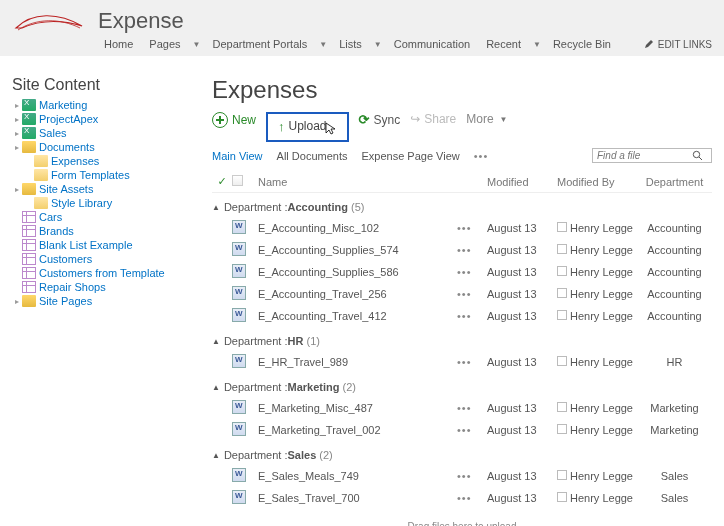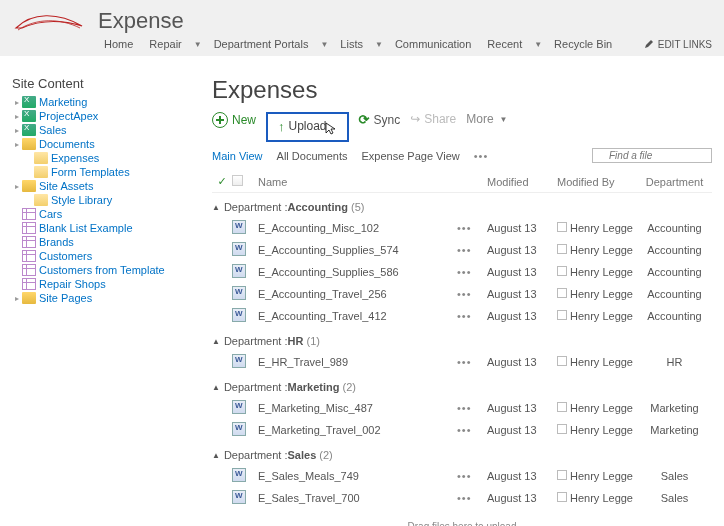--- a/index.html
+++ b/index.html
@@ -9,21 +9,21 @@
 .logo svg { width: 76px; height: 28px; }
 .site-block { flex: 1; }
 .site-title { font-size: 22px; color: #555; font-weight: 300; margin-bottom: 2px; }
 .nav { display: flex; align-items: center; gap: 4px; font-size: 11px; color: #555; }
 .nav-item { padding: 2px 6px; cursor: pointer; }
 .drop { font-size: 8px; color: #777; padding: 0 2px; }
 .edit-links { display: flex; align-items: center; gap: 4px; font-size: 10px; color: #555; cursor: pointer; }
 .pencil { width: 10px; height: 10px; display: inline-block; }
 .layout { display: flex; padding: 20px 12px 10px 12px; }
 .sidebar { width: 200px; padding-right: 8px; }
-.sidebar-heading { font-size: 13px; color: #444; margin-bottom: 4px; }
+.sidebar-heading { font-size: 16px; color: #444; margin-bottom: 4px; }
 .tree { list-style: none; }
 .tree li { display: flex; align-items: center; font-size: 11px; padding: 1px 0; }
 .tree a { color: #0072c6; text-decoration: none; cursor: pointer; }
 .tree .caret { width: 10px; display: inline-block; font-size: 8px; color: #999; text-align: center; }
 .tree .indent1 { padding-left: 12px; }
 .ticon { width: 14px; height: 12px; display: inline-block; margin-right: 3px; vertical-align: middle; }
 .ticon.green { background: linear-gradient(#4a8, #2a6); border-radius: 1px; position: relative; }
 .ticon.green::after { content:"X"; color:#fff; font-size:8px; position:absolute; left:2px; top:-1px; }
 .ticon.yellow { background: linear-gradient(#ffd76a,#e6b93f); border-radius: 1px; }
 .ticon.folder { background: linear-gradient(#ffe6a6,#f3cf6c); border-radius: 1px; }
@@ -42,21 +42,21 @@
 .circle-plus::after { top:3px; bottom:3px; left:6px; width:2px; }
 .upload-box { border:2px solid #1a5bbf; padding:2px 10px 4px 10px; display:flex; align-items:center; gap:4px; cursor:pointer; }
 .up-arrow { color:#2a8a2a; font-weight:bold; font-size:13px; }
 .cursor-svg { width:12px; height:14px; margin-left:-6px; margin-top:6px; }
 .sync-icon { color:#2a8a2a; font-size:13px; font-weight:bold; }
 .disabled { color: #bbb; }
 .views { display:flex; align-items:center; gap:14px; font-size:11px; margin-bottom:8px; }
 .views .active { color:#0072c6; font-weight:400; }
 .views .link { color:#555; cursor:pointer; }
 .ellipsis { color:#888; letter-spacing:1px; cursor:pointer; }
-.searchbox { margin-left:auto; border:1px solid #bbb; display:flex; align-items:center; padding:1px 16px; width:120px; }
+.searchbox { margin-left:auto; border:1px solid #bbb; display:flex; align-items:center; padding:1px 4px; width:120px; }
 .searchbox input { border:none; outline:none; font-size:10px; width:95px; font-style:italic; color:#888; }
 .mag { width:11px; height:11px; }
 .table-head { display:flex; align-items:center; font-size:11px; color:#777; padding:4px 0; border-bottom:1px solid #eee; }
 .col-check { width:20px; text-align:center; color:#2a8a2a; }
 .col-icon { width:22px; }
 .col-name { flex:1; padding-left:4px; }
 .col-dots { width:30px; }
 .col-mod { width:70px; }
 .col-by { width:80px; }
 .col-dept { width:75px;text-align:center; }
@@ -78,21 +78,21 @@
   <div class="logo">
     <svg viewBox="0 0 76 28">
         <path d="M4 20 C 20 4, 46 4, 70 18 C 50 12, 28 12, 10 20 Z" fill="none" stroke="#b22" stroke-width="1.2"></path>
         <path d="M6 22 C 24 10, 48 10, 68 20" fill="none" stroke="#b22" stroke-width="0.8"></path>
       </svg>
   </div>
   <div class="site-block">
     <div class="site-title">Expense</div>
     <div class="nav">
       <span class="nav-item">Home</span>
-      <span class="nav-item">Repair</span>
+      <span class="nav-item">Pages</span>
         <span class="drop">▼</span>
       <span class="nav-item">Department Portals</span>
         <span class="drop">▼</span>
       <span class="nav-item">Lists</span>
         <span class="drop">▼</span>
       <span class="nav-item">Communication</span>
       <span class="nav-item">Recent</span>
         <span class="drop">▼</span>
       <span class="nav-item">Recycle Bin</span>
       <span style="flex:1"></span>
@@ -152,26 +152,26 @@
           <a>Style Library</a>
         </li>
         <li class="">
           <span class="caret"></span>
           <span class="ticon grid"></span>
           <a>Cars</a>
         </li>
         <li class="">
           <span class="caret"></span>
           <span class="ticon grid"></span>
+          <a>Brands</a>
+        </li>
+        <li class="">
+          <span class="caret"></span>
+          <span class="ticon grid"></span>
           <a>Blank List Example</a>
-        </li>
-        <li class="">
-          <span class="caret"></span>
-          <span class="ticon grid"></span>
-          <a>Brands</a>
         </li>
         <li class="">
           <span class="caret"></span>
           <span class="ticon grid"></span>
           <a>Customers</a>
         </li>
         <li class="">
           <span class="caret"></span>
           <span class="ticon grid"></span>
           <a>Customers from Template</a>

